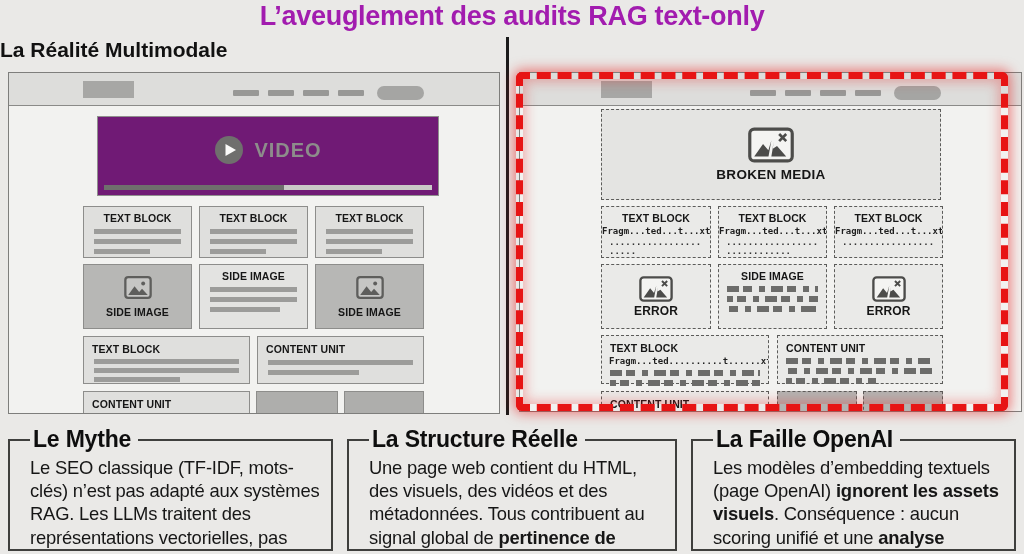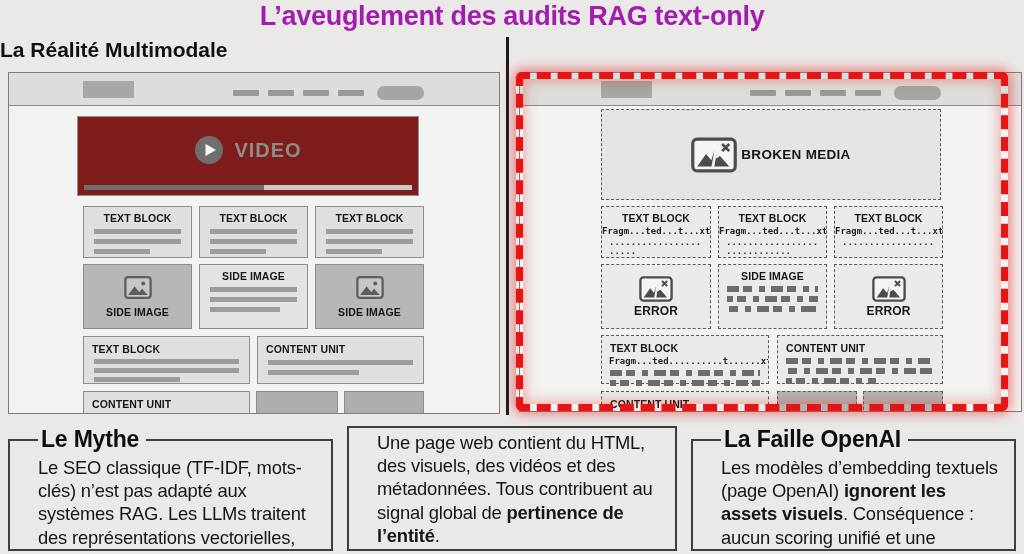--- a/index.html
+++ b/index.html
@@ -27,42 +27,42 @@
 
   .box{position:absolute;background:#dfdfdd;border:1px solid #8d8d8b;box-sizing:border-box;}
   .dbox{position:absolute;background:#eaeae8;border:1.6px dashed #5c5c5a;box-sizing:border-box;}
   .bt{font-size:10.5px;font-weight:bold;color:#161616;text-align:center;margin-top:5px;letter-spacing:0.1px;white-space:nowrap;}
   .bt.left{text-align:left;margin:6px 0 0 8px;}
   .ln{height:5px;background:#9c9c9a;margin:5px 10px 0;}
   .ln.short{width:52%;}
   .grayfill{position:absolute;background:#aeaeac;border:1px solid #8d8d8b;box-sizing:border-box;}
   .grayfill.dashed{border:1.6px dashed #5c5c5a;background:#b3b3b1;}
 
-  .video{position:absolute;left:68px;top:43px;width:342px;height:80px;background:#7f1d1d;border:1px solid #8f8f8d;box-sizing:border-box;}
+  .video{position:absolute;left:88px;top:43px;width:342px;height:80px;background:#701a75;border:1px solid #8f8f8d;box-sizing:border-box;}
   .vcenter{position:absolute;left:0;right:0;top:18px;display:flex;align-items:center;justify-content:center;gap:10px;}
   .vlabel{font-size:20px;font-weight:bold;color:#8d8d8b;letter-spacing:1px;}
   .progress{position:absolute;left:6px;right:6px;bottom:5px;height:5px;background:#c9c9c7;}
   .pfill{width:55%;height:100%;background:#6f6f6d;}
 
   .imgbox{display:flex;flex-direction:column;align-items:center;justify-content:center;gap:2px;background:#b7b7b5;}
   .errbox{display:flex;flex-direction:column;align-items:center;justify-content:center;gap:2px;}
   .errbox .bt{margin-top:0;font-size:12px;}
-  .brokenmedia{display:flex;flex-direction:row;align-items:center;justify-content:center;gap:4px;background:#e4e4e2;}
+  .brokenmedia{display:flex;flex-direction:column;align-items:center;justify-content:center;gap:4px;background:#e4e4e2;}
   .brokenmedia .bt{margin-top:0;font-size:13.5px;letter-spacing:0.3px;}
 
   .frag{font-family:"DejaVu Sans Mono",monospace;font-size:9px;font-weight:bold;color:#1f1f1f;text-align:center;margin-top:2px;white-space:nowrap;overflow:hidden;}
   .frag.left{text-align:left;margin-left:7px;}
   .dots{font-family:"DejaVu Sans Mono",monospace;font-size:9px;font-weight:bold;color:#333;line-height:6px;margin:3px 7px 0;white-space:nowrap;overflow:hidden;}
   .bars{height:6px;margin:4px 8px 0;background:repeating-linear-gradient(90deg,#6c6c6a 0 12px,transparent 12px 16px,#6c6c6a 16px 25px,transparent 25px 32px,#6c6c6a 32px 38px,transparent 38px 44px);}
   .bars.v2{background-position:-6px 0;}
   .bars.v3{background-position:-14px 0;}
 
   .alertbox{position:absolute;left:516px;top:72px;width:492px;height:339px;border:7px dashed #e71414;border-radius:6px;box-sizing:border-box;box-shadow:0 0 12px 3px rgba(232,25,25,0.5), inset 0 0 12px 3px rgba(232,25,25,0.3);pointer-events:none;}
 
-  fieldset.callout{position:absolute;top:426px;height:125px;border:2px solid #3f3f3d;background:transparent;margin:0;padding:0 10px 0 28px;box-sizing:border-box;overflow:hidden;}
+  fieldset.callout{position:absolute;top:426px;height:125px;border:2px solid #3f3f3d;background:transparent;margin:0;padding:0 10px 0 20px;box-sizing:border-box;overflow:hidden;}
   fieldset.callout legend{font-size:23px;font-weight:bold;color:#0e0e0e;padding:0 7px 0 3px;letter-spacing:-0.2px;}
   fieldset.callout p{margin:3px 0 0;font-size:18.4px;line-height:1.26;color:#161616;letter-spacing:-0.2px;}
   fieldset.callout p b{font-weight:bold;}
   #callout-1{left:8px;width:325px;}
   #callout-2{left:347px;width:330px;}
   #callout-3{left:691px;width:325px;}
 </style>
 </head>
 <body>
 
@@ -243,20 +243,21 @@
     <div class="grayfill dashed" style="left:343px;top:318px;width:80px;height:24px"></div>
   </div>
 
   <div class="alertbox"></div>
 
   <fieldset class="callout" id="callout-1">
     <legend>Le Mythe</legend>
     <p><span>Le SEO classique (TF-IDF, mots-clés) n’est pas adapté aux systèmes RAG. Les LLMs traitent des représentations vectorielles, pas des chaînes lexicales.</span></p>
   </fieldset>
   <fieldset class="callout" id="callout-2">
+    <legend>La Structure Réelle</legend>
     <p><span>Une page web contient du HTML, des visuels, des vidéos et des métadonnées. Tous contribuent au signal global de </span><b>pertinence de l’entité</b><span>.</span></p>
   </fieldset>
   <fieldset class="callout" id="callout-3">
     <legend>La Faille OpenAI</legend>
     <p><span>Les modèles d’embedding textuels (page OpenAI) </span><b>ignorent les assets visuels</b><span>. Conséquence : aucun scoring unifié et une </span><b>analyse incomplète</b><span> de la page.</span></p>
   </fieldset>
 
 </div>
 
 </body></html>

